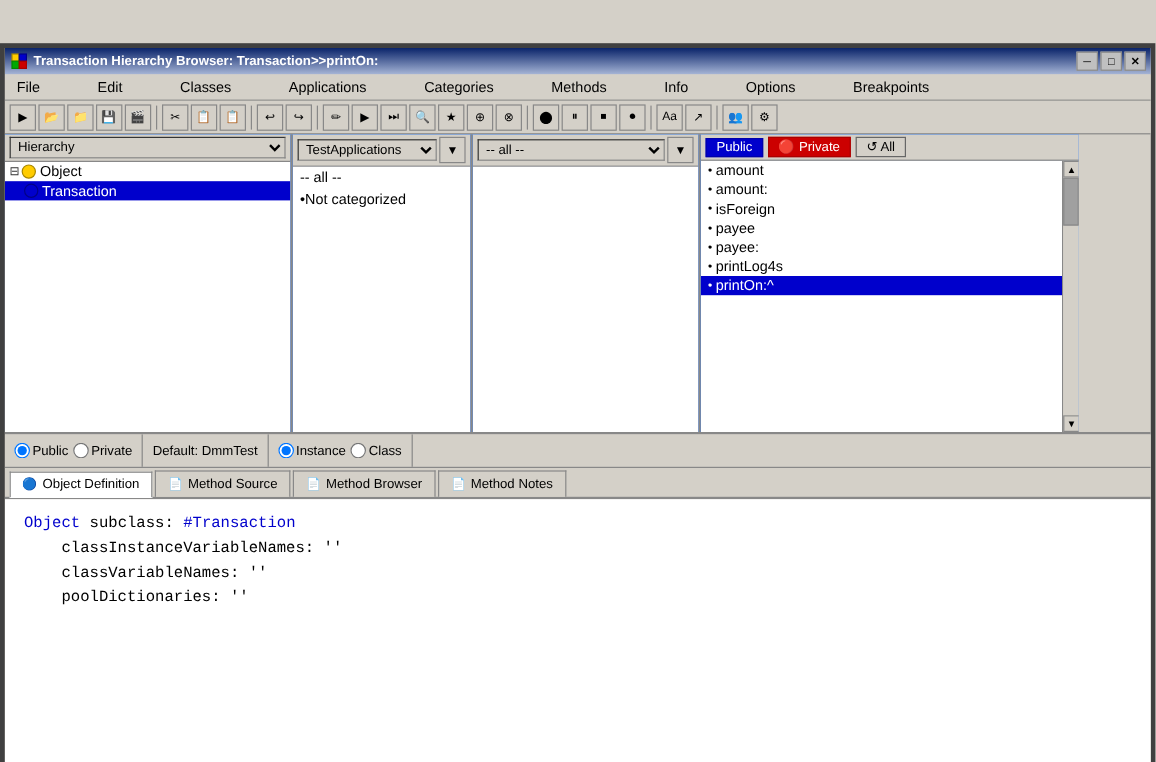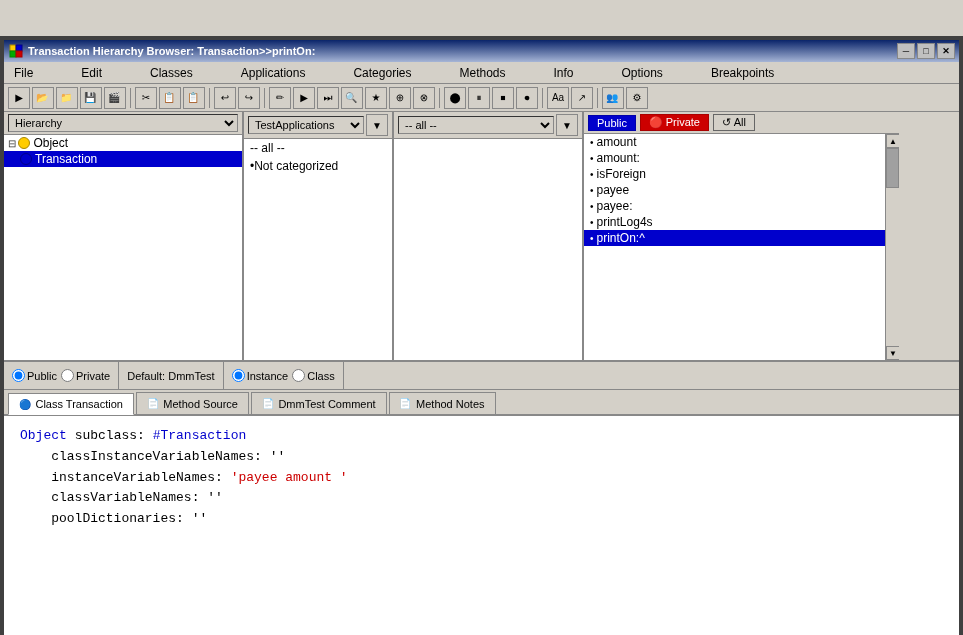--- a/index.html
+++ b/index.html
@@ -469,51 +469,47 @@
           <span>Class</span>
         </label>
       </div>
     </div>
 
     <div class="bottom-area">
 
       <div class="tab-bar">
         <div class="tab active">
           <span class="tab-icon">🔵</span>
-          <span>Class Transaction</span>
+          <span>Object Definition</span>
         </div>
         <div class="tab">
           <span class="tab-icon">📄</span>
           <span>Method Source</span>
         </div>
         <div class="tab">
           <span class="tab-icon">📄</span>
-          <span>DmmTest Comment</span>
+          <span>Method Browser</span>
         </div>
         <div class="tab">
           <span class="tab-icon">📄</span>
           <span>Method Notes</span>
         </div>
       </div>
 
       <div class="code-area">
         <div>
           <span class="code-blue">Object</span>
           <span class="code-black"> subclass: </span>
           <span class="code-blue">#Transaction</span>
         </div>
         <div>
           <span class="code-black">&nbsp;&nbsp;&nbsp;&nbsp;classInstanceVariableNames: </span>
           <span class="code-black">''</span>
         </div>
         <div>
-          <span class="code-black">&nbsp;&nbsp;&nbsp;&nbsp;instanceVariableNames: </span>
-          <span class="code-red">'payee amount '</span>
-        </div>
-        <div>
           <span class="code-black">&nbsp;&nbsp;&nbsp;&nbsp;classVariableNames: </span>
           <span class="code-black">''</span>
         </div>
         <div>
           <span class="code-black">&nbsp;&nbsp;&nbsp;&nbsp;poolDictionaries: </span>
           <span class="code-black">''</span>
         </div>
       </div>
 
     </div>

